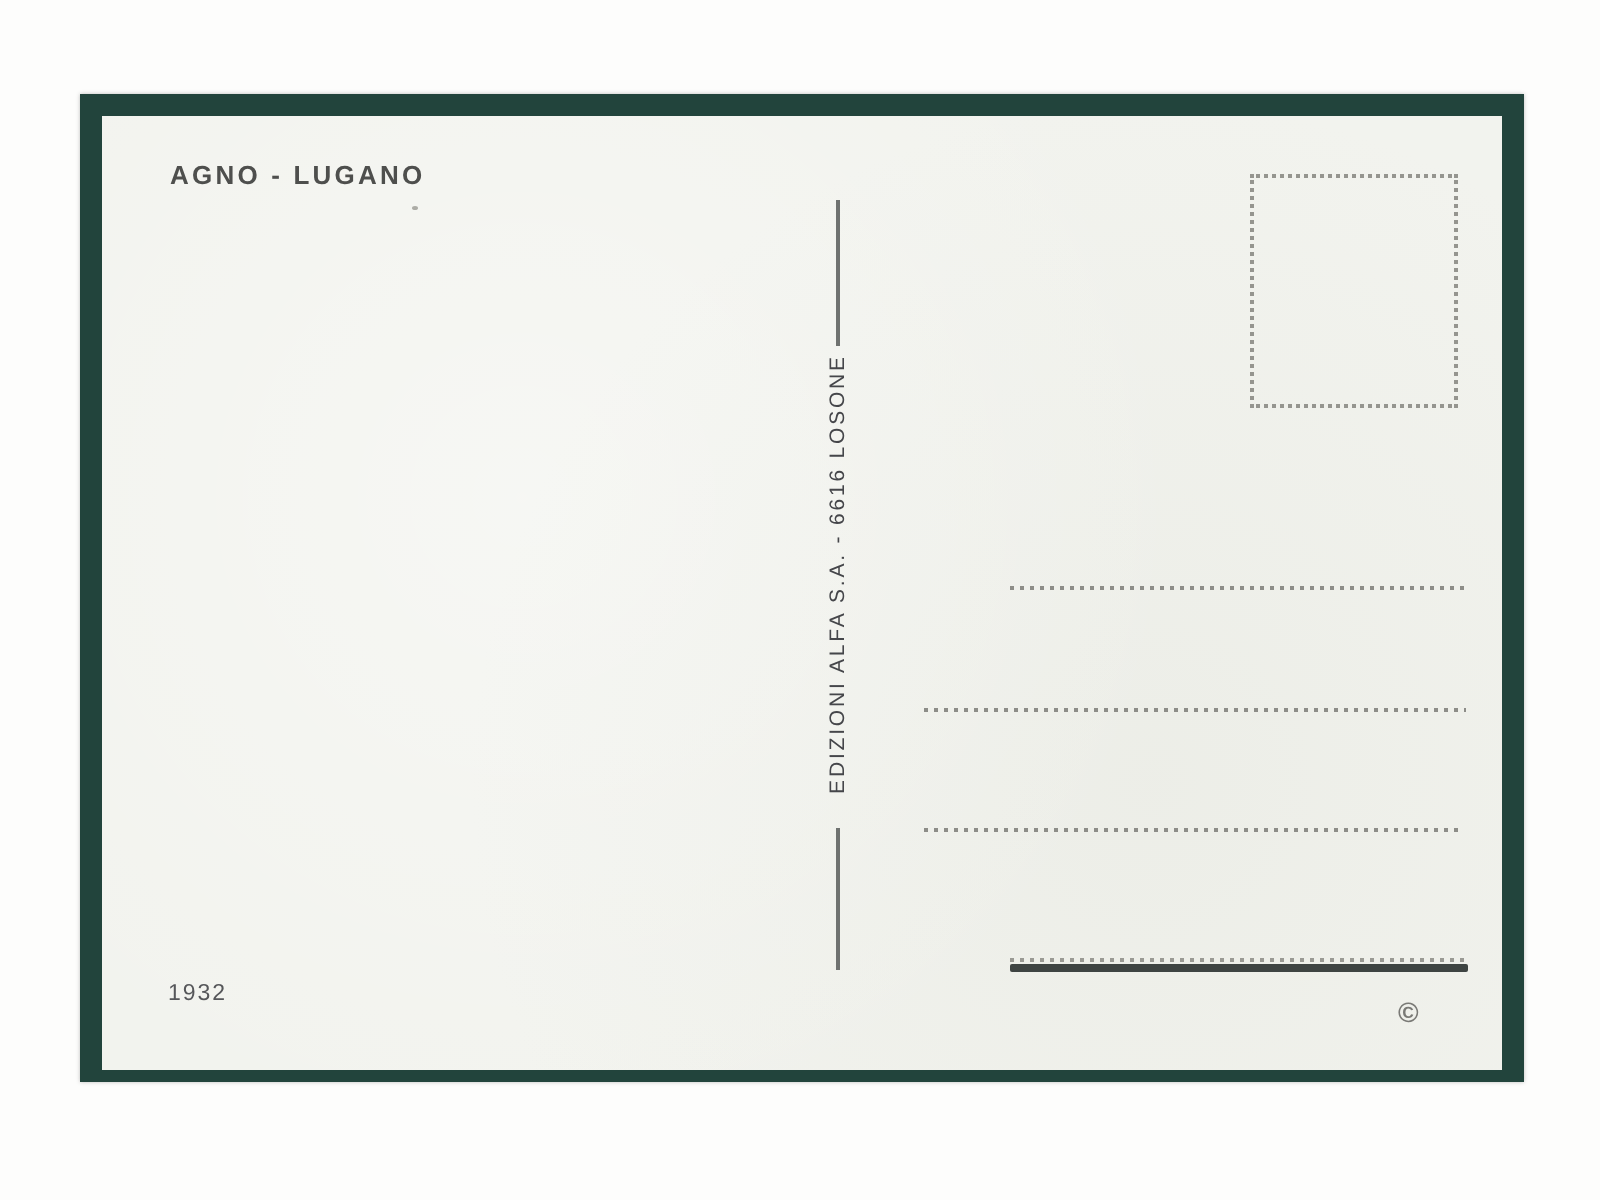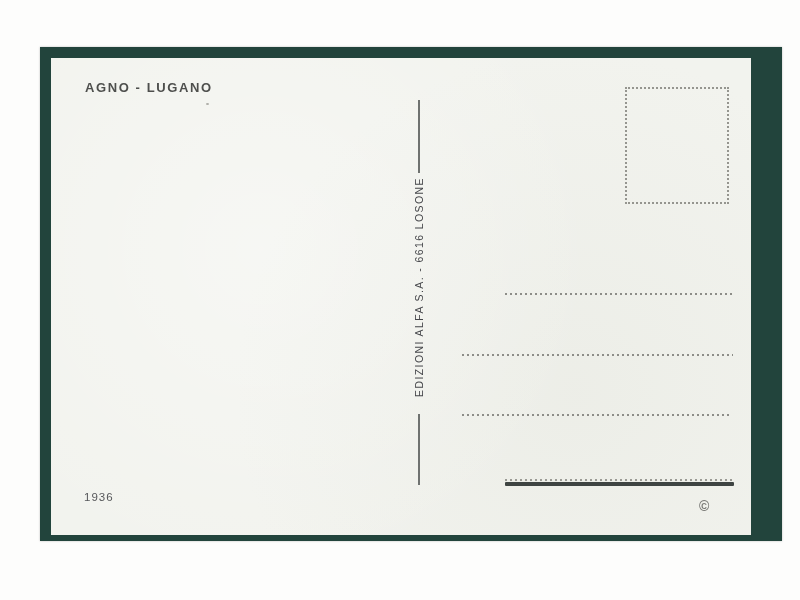--- a/index.html
+++ b/index.html
@@ -18,21 +18,20 @@
   }
   
   .postcard-frame {
     position: absolute;
     left: 40px;
     top: 47px;
     width: 722px;
     height: 494px;
     background: #22443c;
     box-shadow: 0 0 2px rgba(0,0,0,0.25);
-    padding-left: 20px;
   }
   
   .postcard-back {
     position: absolute;
     left: 11px;
     top: 11px;
     width: 700px;
     height: 477px;
     background: #f2f3ee;
     background-image:
@@ -154,17 +153,17 @@
       <div class="address-line address-line-2"></div>
       <div class="address-line address-line-3"></div>
 
       <div class="signature-rule">
         <div class="rule-dots"></div>
         <div class="rule-bar"></div>
       </div>
 
       <div class="copyright-mark">©</div>
 
-      <div class="catalog-number">1936</div>
+      <div class="catalog-number">1932</div>
 
     </div>
   </div>
 </div>
 
 </body></html>

